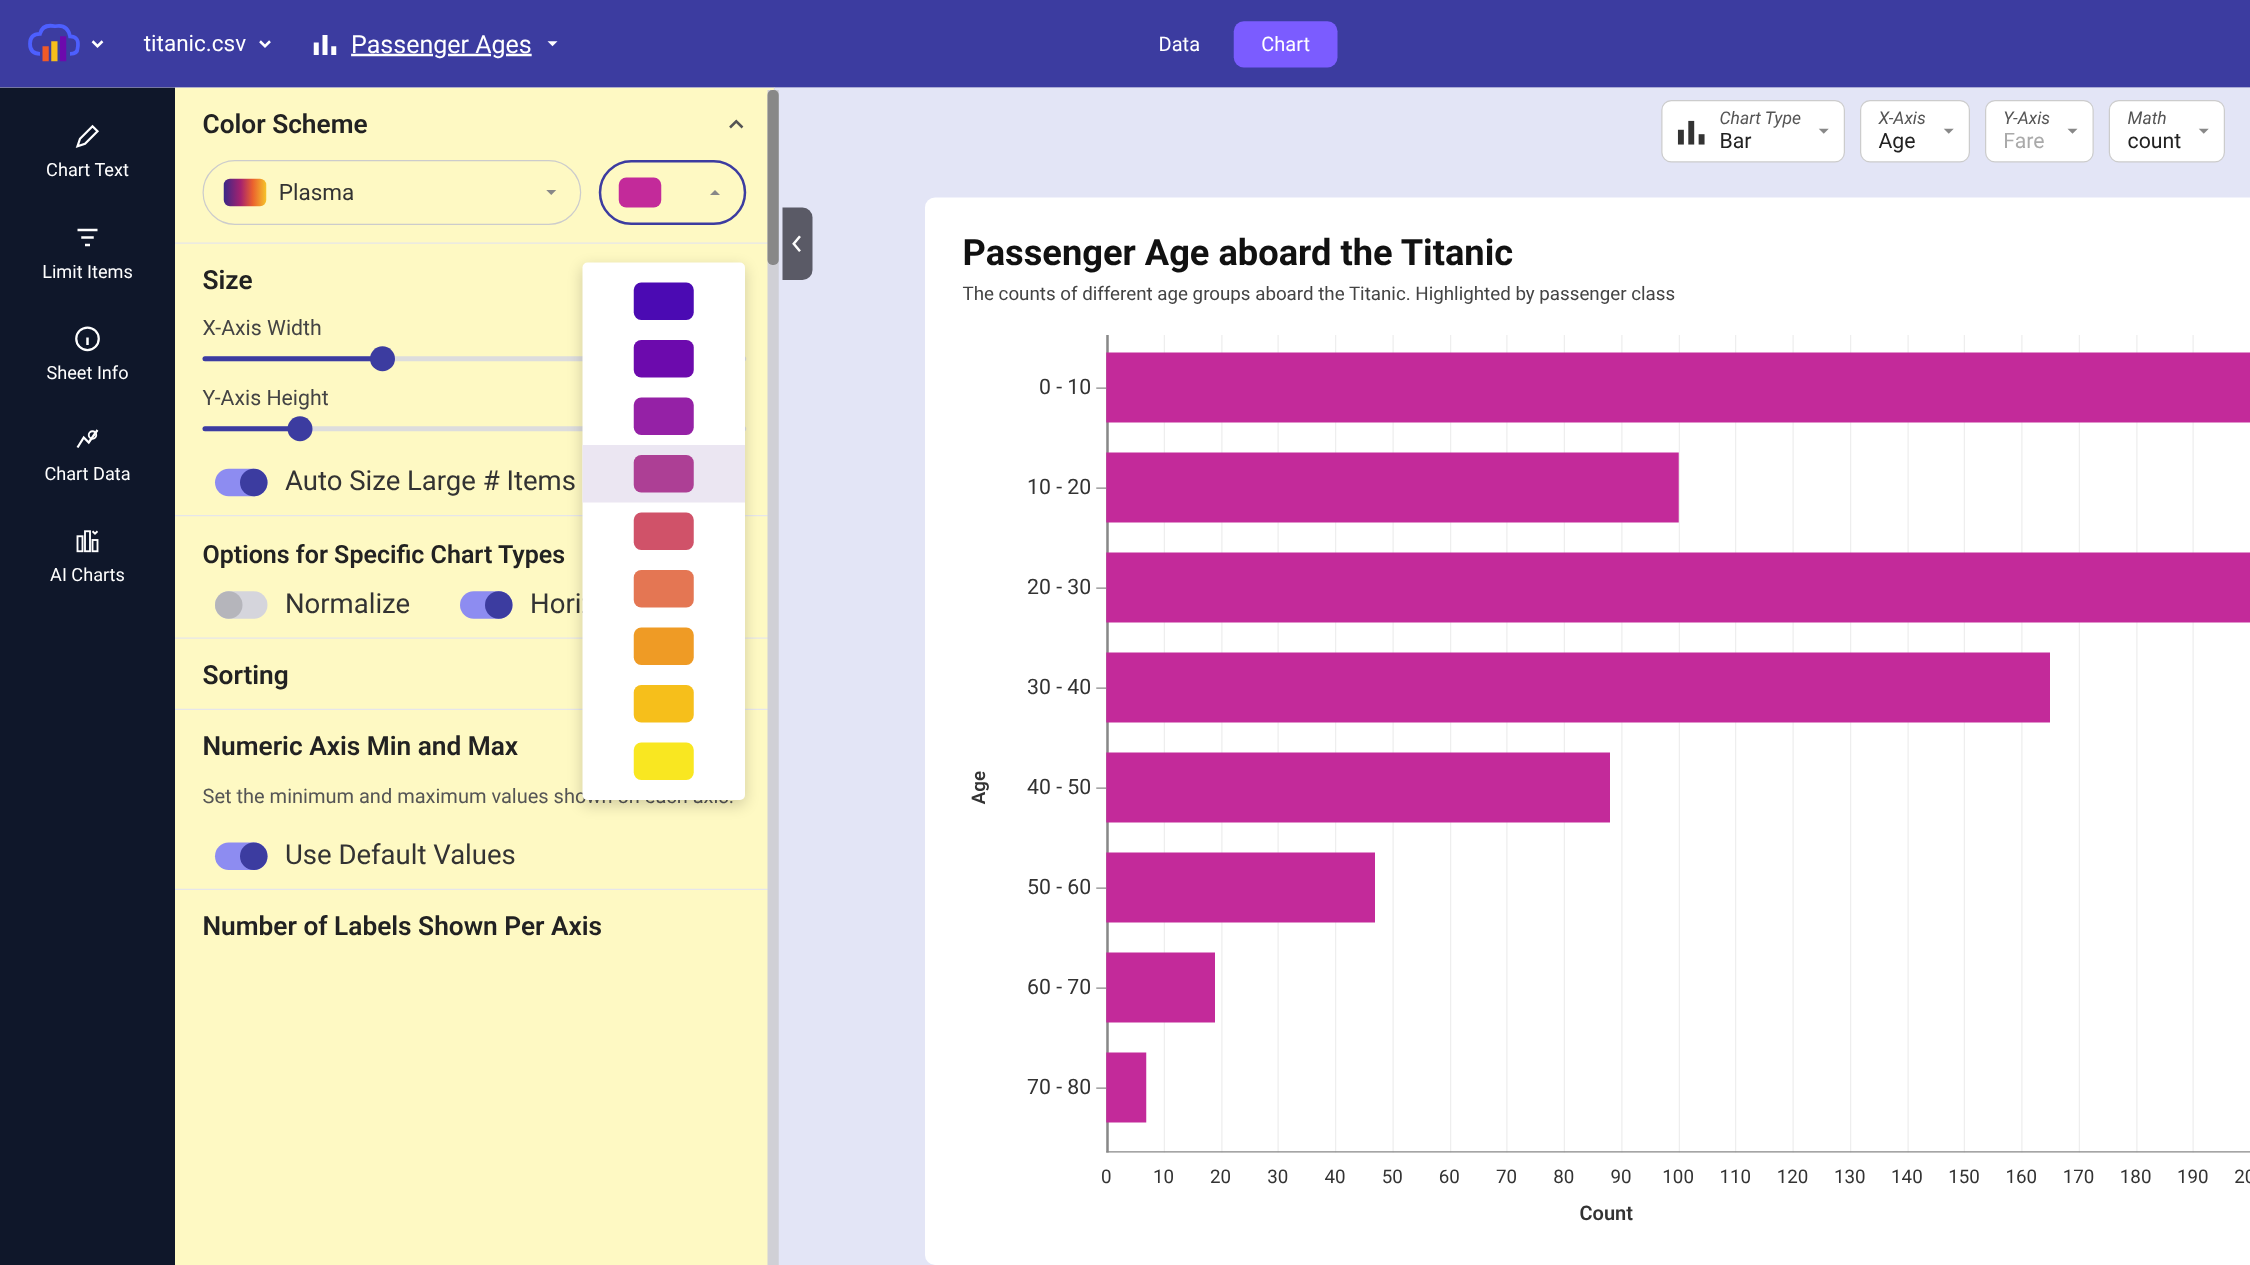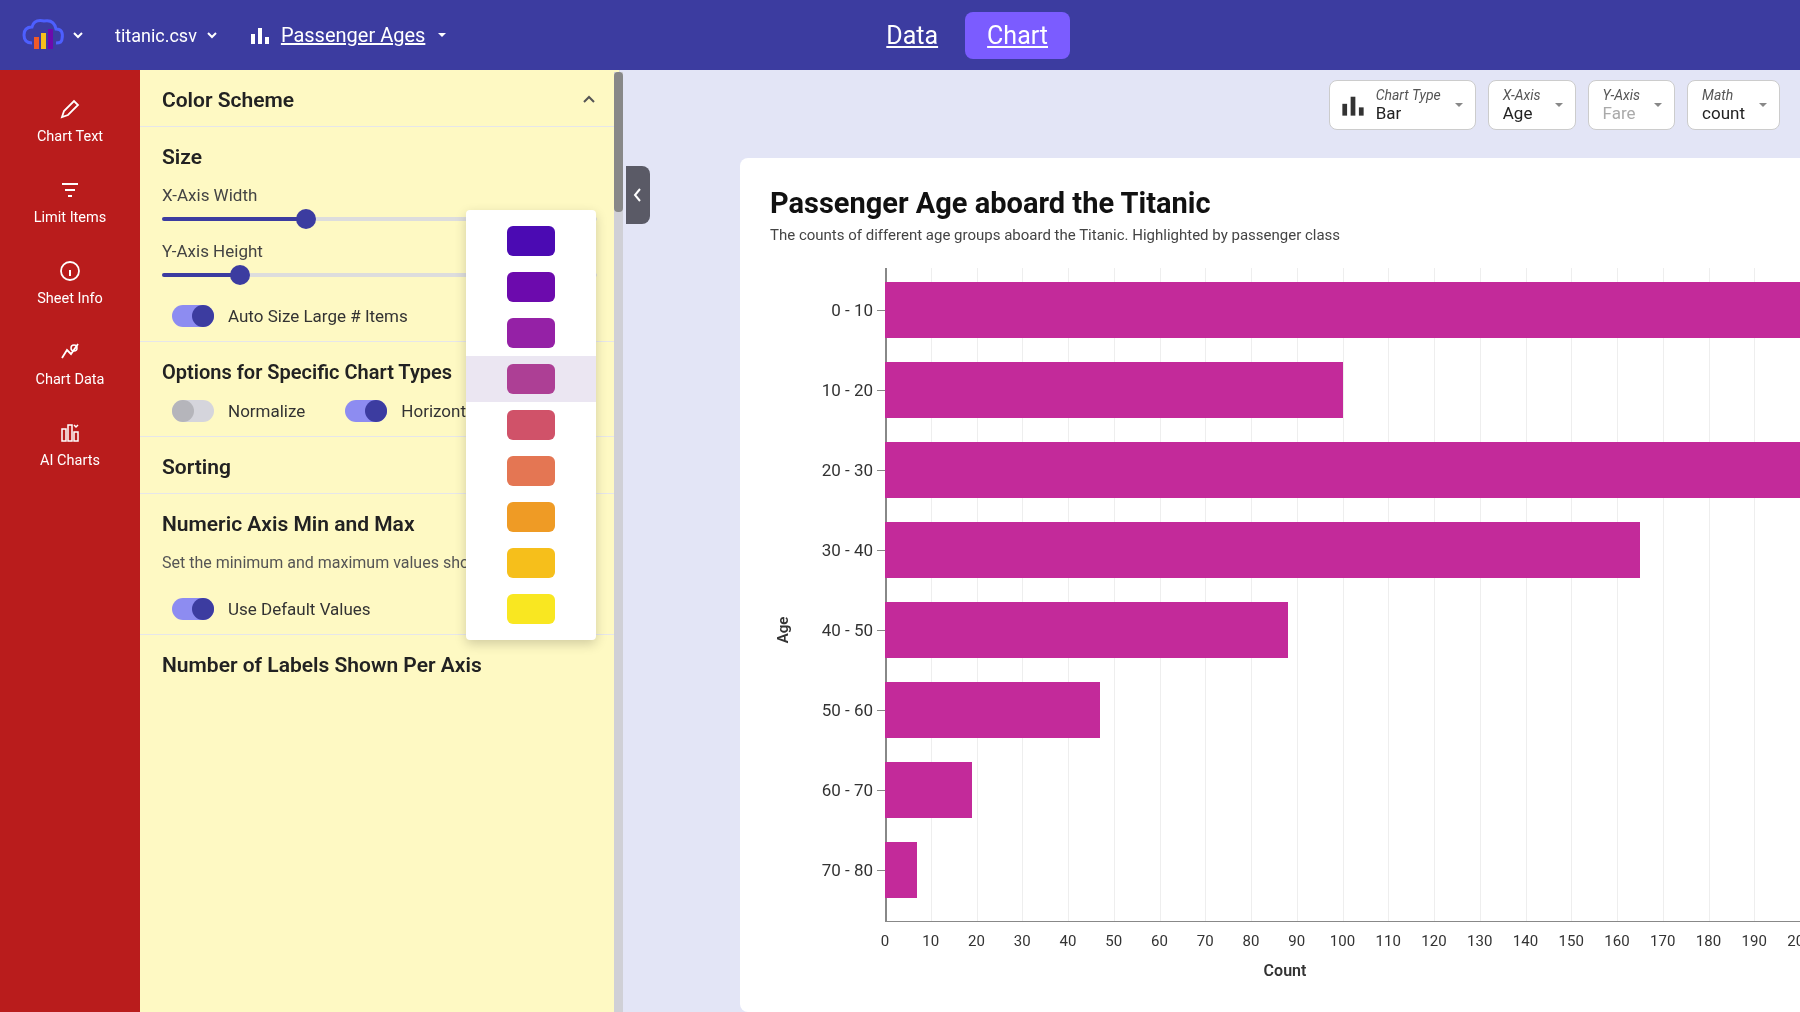--- a/index.html
+++ b/index.html
@@ -5,26 +5,26 @@
 * { box-sizing: border-box; margin: 0; padding: 0; font-family: -apple-system, BlinkMacSystemFont, 'Segoe UI', Roboto, sans-serif; }
 body { width: 1800px; height: 1012px; overflow: hidden; background: #f5f5f7; display: flex; flex-direction: column; }
 
 .topbar { height: 70px; background: #3c3ca0; display: flex; align-items: center; padding: 0 20px; gap: 30px; color: white; }
 .logo { display: flex; align-items: center; gap: 6px; }
 .logo-cloud { width: 45px; height: 40px; position: relative; }
 .file-select { display: flex; align-items: center; gap: 8px; font-size: 18px; cursor: pointer; }
 .page-select { display: flex; align-items: center; gap: 10px; font-size: 20px; cursor: pointer; text-decoration: underline; }
 .topbar-spacer { flex: 1; }
 .top-tabs { display: flex; gap: 5px; align-items: center; }
-.top-tab { padding: 9px 22px; border-radius: 8px; font-size: 25px; cursor: pointer; color: white; text-decoration: underline; }
+.top-tab { padding: 9px 22px; border-radius: 8px; font-size: 16px; cursor: pointer; color: white; }
 .top-tab.active { background: #7b5cff; }
 
 .body { flex: 1; display: flex; overflow: hidden; }
 
-.leftnav { width: 140px; background: #b91c1c; display: flex; flex-direction: column; padding-top: 10px; }
+.leftnav { width: 140px; background: #0f172a; display: flex; flex-direction: column; padding-top: 10px; }
 .leftnav-item { display: flex; flex-direction: column; align-items: center; gap: 6px; padding: 16px 5px; color: white; font-size: 14.5px; cursor: pointer; }
 .leftnav-item.active { background: #2a2a2a; }
 .leftnav-icon { width: 26px; height: 26px; display: flex; align-items: center; justify-content: center; }
 
 .side-panel { width: 480px; background: #fef9c3; border-right: 1px solid #ddd; overflow-y: auto; position: relative; padding-bottom: 20px; }
 .section { padding: 18px 22px 14px 22px; border-bottom: 1px solid #e6e6ea; }
 .section-header { display: flex; justify-content: space-between; align-items: center; cursor: pointer; }
 .section-title { font-size: 21px; font-weight: 600; color: #222; }
 .chev { width: 16px; height: 16px; }
 .section-body { margin-top: 16px; display: flex; flex-direction: column; gap: 14px; }
@@ -39,21 +39,21 @@
 .slider-track { position: absolute; top: 8px; left: 0; right: 0; height: 4px; background: #ddd; border-radius: 2px; }
 .slider-fill { position: absolute; top: 8px; left: 0; height: 4px; background: #3c3ca0; border-radius: 2px; }
 .slider-thumb { position: absolute; top: 0; width: 20px; height: 20px; border-radius: 50%; background: #3c3ca0; transform: translateX(-50%); }
 .toggle-row { display: flex; align-items: center; gap: 14px; }
 .toggle { width: 42px; height: 22px; border-radius: 11px; position: relative; cursor: pointer; }
 .toggle.on { background: #8d8cf1; }
 .toggle.off { background: #d5d5dc; }
 .toggle-knob { position: absolute; top: 0px; width: 22px; height: 22px; border-radius: 50%; background: #3c3ca0; }
 .toggle.on .toggle-knob { right: 0; }
 .toggle.off .toggle-knob { left: 0; background: #b5b5bb; }
-.toggle-label { font-size: 17px; color: #333; }
+.toggle-label { font-size: 22px; color: #333; }
 .section-desc { font-size: 16px; color: #555; line-height: 1.4; margin-bottom: 10px; }
 
 .scroll-strip { position: absolute; left: 614px; top: 72px; bottom: 0; width: 9px; background: #d0d0d6; }
 .scroll-thumb { position: absolute; left: 0; right: 0; top: 0; height: 140px; background: #888; border-radius: 4px; }
 
 .collapse-tab { position: absolute; left: 626px; top: 166px; width: 24px; height: 58px; background: #5a5a66; border-radius: 0 8px 8px 0; display: flex; align-items: center; justify-content: center; cursor: pointer; color: white; }
 
 .color-dropdown { position: absolute; left: 466px; top: 210px; width: 130px; background: white; box-shadow: 0 4px 12px rgba(0,0,0,0.18); border-radius: 4px; padding: 8px 0; z-index: 50; }
 .color-opt { height: 46px; display: flex; align-items: center; justify-content: center; cursor: pointer; }
 .color-opt.sel { background: #ebe6f2; }
@@ -170,20 +170,38 @@
     </div>
   </div>
 
   <div class="side-panel">
     <div class="section">
       <div class="section-header">
         <div class="section-title">Color Scheme</div>
         <svg class="chev" viewBox="0 0 16 16">
             <path d="M3 10l5-5 5 5" stroke="#555" stroke-width="2" fill="none"></path>
           </svg>
+      </div>
+      <div class="section-body">
+        <div class="row">
+          <div class="scheme-select">
+            <div class="swatch-grad"></div>
+            <span style="font-size:18px;color:#333">Plasma</span>
+            <div style="flex:1"></div>
+            <svg width="14" height="14" viewBox="0 0 14 14">
+                <path d="M3 5l4 4 4-4" fill="#888"></path>
+              </svg>
+          </div>
+          <div class="color-pick">
+            <div class="color-swatch" style="background:#c32a9a"></div>
+            <svg width="14" height="14" viewBox="0 0 14 14">
+                <path d="M3 9l4-4 4 4" fill="#888"></path>
+              </svg>
+          </div>
+        </div>
       </div>
     </div>
 
     <div class="section">
       <div class="section-header">
         <div class="section-title">Size</div>
       </div>
       <div class="section-body">
         <div class="slider-wrap">
           <div class="size-label">X-Axis Width</div>

